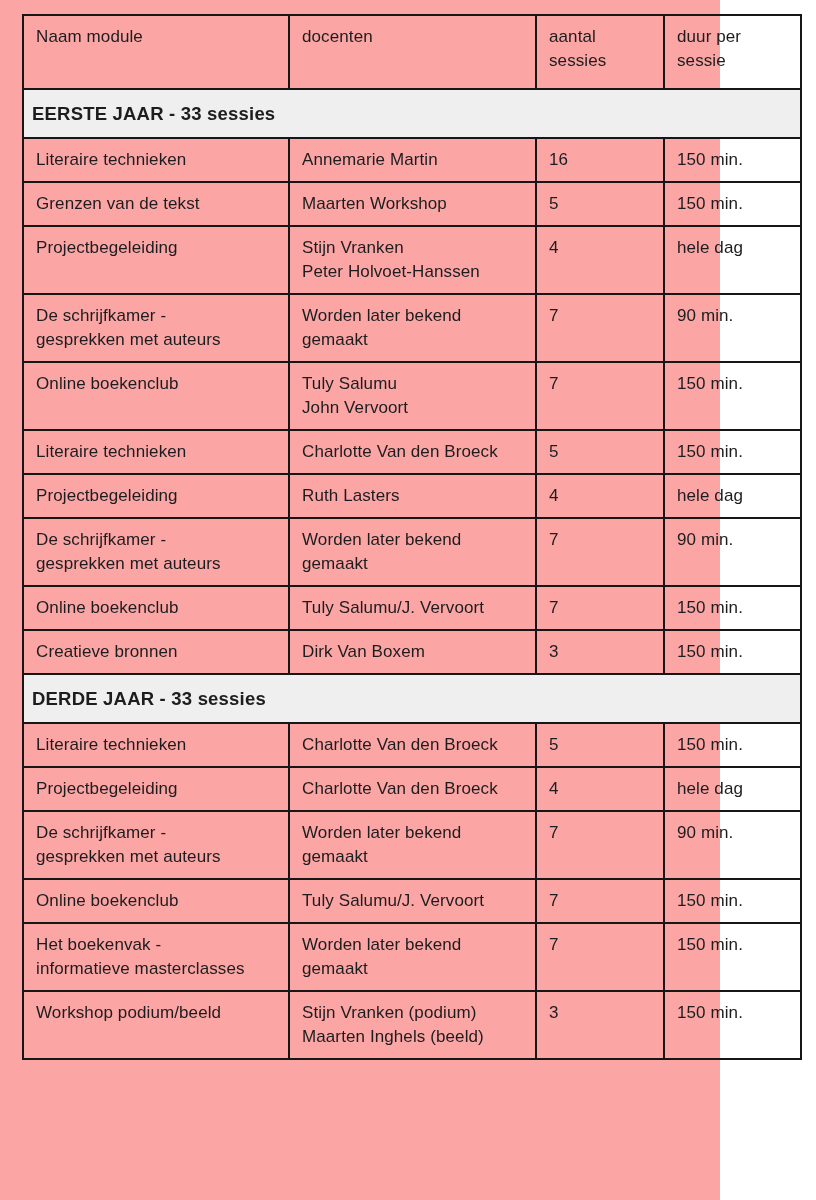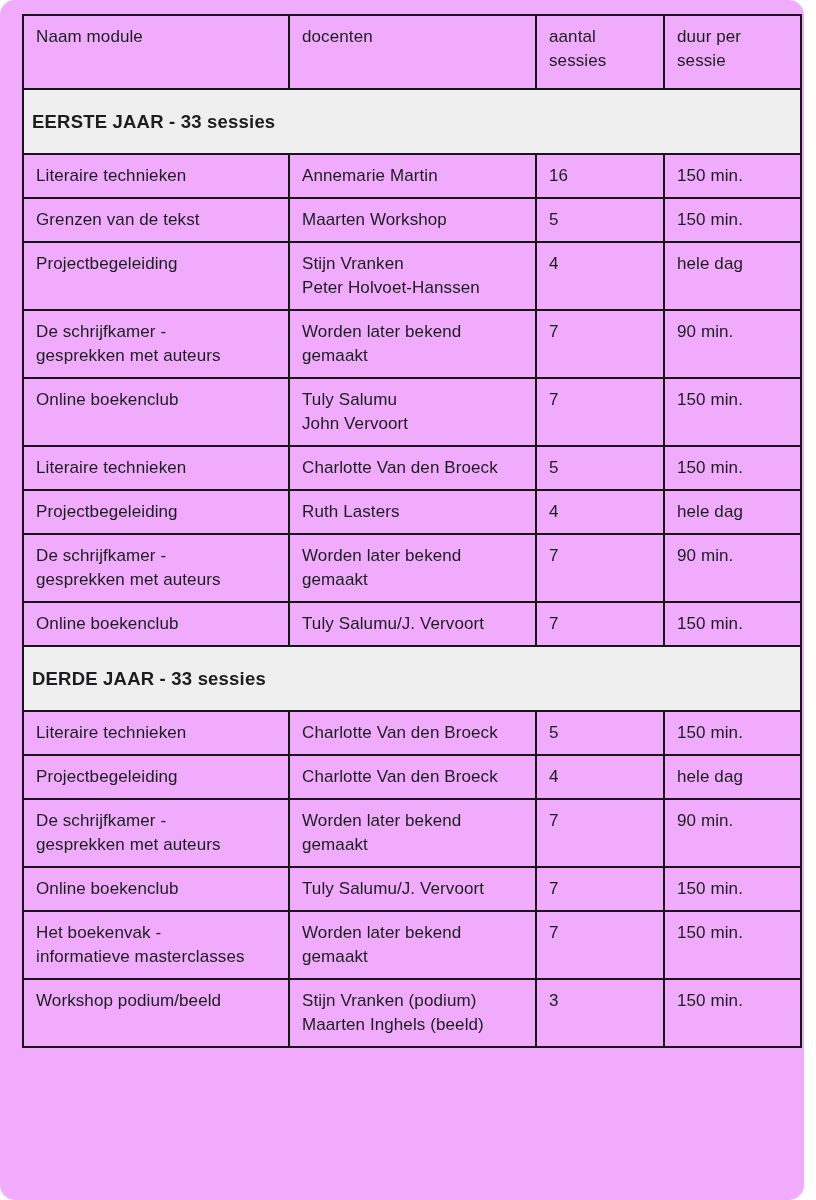--- a/index.html
+++ b/index.html
@@ -6,24 +6,23 @@
     margin: 0;
     padding: 0;
     background: #ffffff;
     width: 816px;
     height: 1200px;
     font-family: "Liberation Sans", sans-serif;
     color: #1d1d1f;
   }
   .page {
     position: relative;
-    width: 804px;
+    width: 720px;
     height: 1200px;
-    background: #f0abfc;
-    border-radius: 15px;
+    background: #fca5a5;
   }
   table.modules {
     position: absolute;
     left: 22px;
     top: 14px;
     width: 778px;
     border-collapse: collapse;
     table-layout: fixed;
   }
   table.modules th,
@@ -44,21 +43,21 @@
   }
   table.modules thead th {
     font-weight: 500;
     vertical-align: top;
   }
   tr.section-row td {
     background: #efefef;
     font-weight: 700;
     font-size: 18.5px;
     line-height: 25px;
-    padding: 19px 8px;
+    padding: 11px 8px;
     letter-spacing: 0.2px;
   }
   tr.module-row {
     height: 44px;
   }
 </style>
 </head>
 <body>
 
 <div class="page">
@@ -136,20 +135,26 @@
 gemaakt</td>
           <td>7</td>
           <td>90 min.</td>
         </tr>
         <tr class="module-row">
           <td>Online boekenclub</td>
           <td>Tuly Salumu/J. Vervoort</td>
           <td>7</td>
           <td>150 min.</td>
         </tr>
+        <tr class="module-row">
+          <td>Creatieve bronnen</td>
+          <td>Dirk Van Boxem</td>
+          <td>3</td>
+          <td>150 min.</td>
+        </tr>
         <tr class="section-row">
           <td colspan="4">DERDE JAAR - 33 sessies</td>
         </tr>
         <tr class="module-row">
           <td>Literaire technieken</td>
           <td>Charlotte Van den Broeck</td>
           <td>5</td>
           <td>150 min.</td>
         </tr>
         <tr class="module-row">

